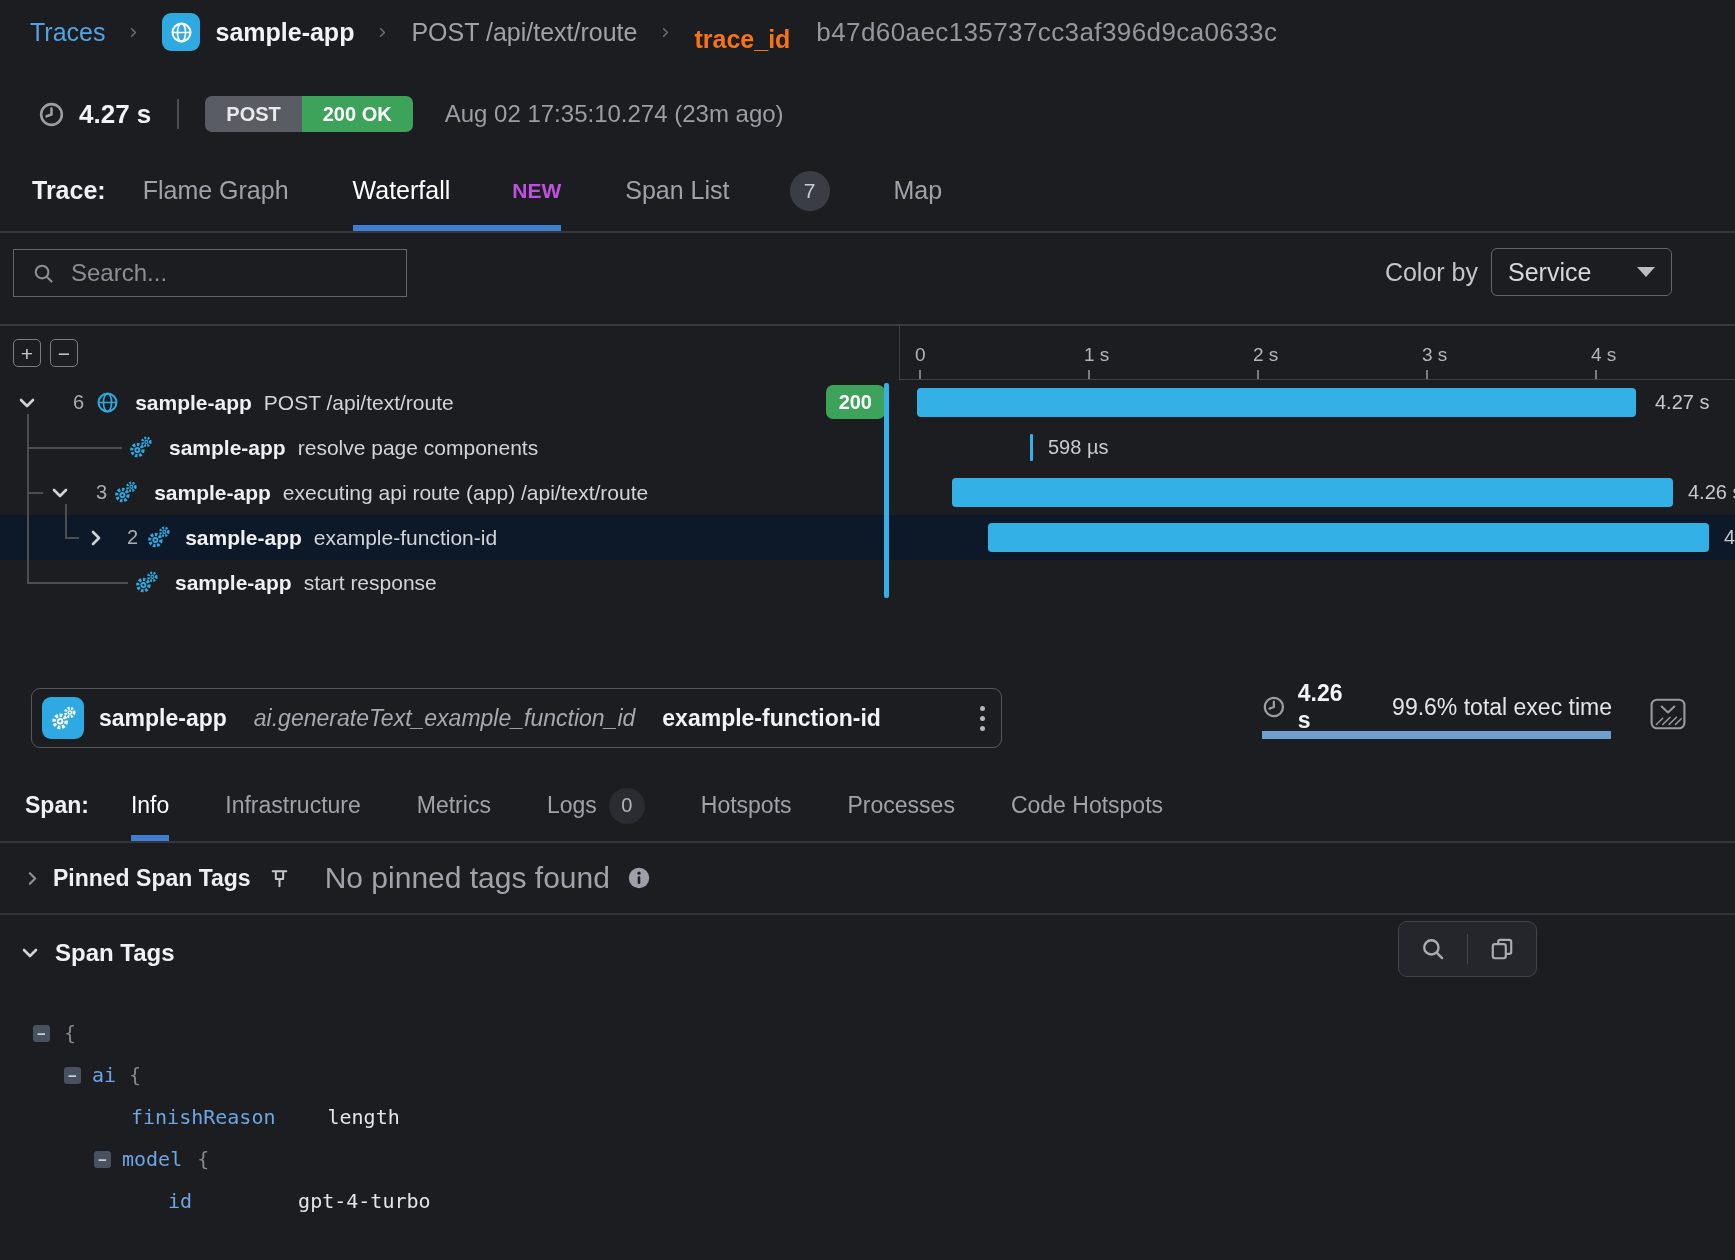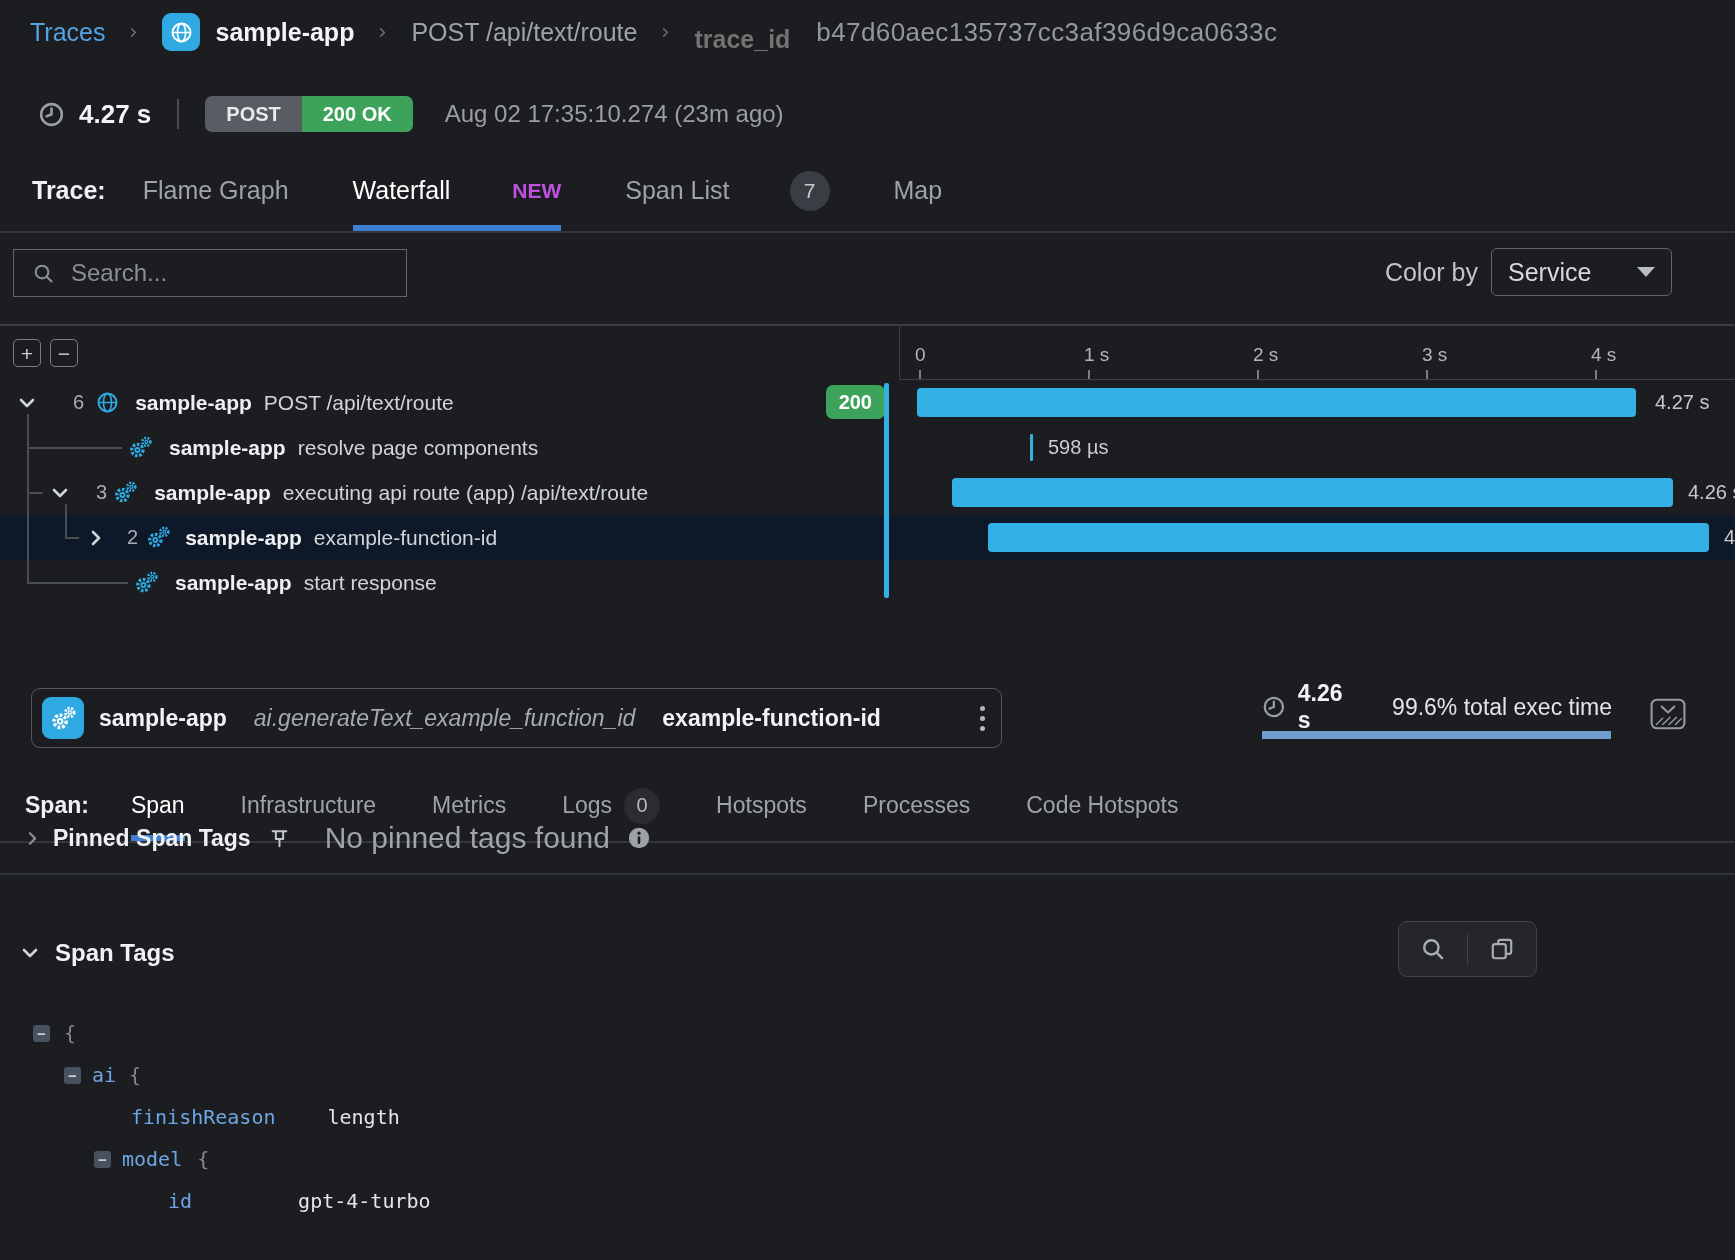--- a/index.html
+++ b/index.html
@@ -8,21 +8,21 @@
   svg{display:block;}
   .ico{stroke:currentColor;fill:none;stroke-linecap:round;stroke-linejoin:round;}
 
   
   .crumbs{position:absolute;top:0;left:0;right:0;height:64px;display:flex;align-items:center;padding-left:30px;font-size:25px;}
   .crumb-link{color:#54a3e0;cursor:pointer;}
   .sep{color:#6a6d73;margin:0 21px;}
   .svc-tile{width:38px;height:38px;border-radius:9px;background:#2fa9e1;display:flex;align-items:center;justify-content:center;color:#fff;}
   .crumb-svc{font-weight:bold;color:#f2f3f5;margin-left:15px;}
   .crumb-endpoint{color:#9fa2a8;}
-  .crumb-tid{font-weight:bold;color:#737373;margin-top:14px;}
+  .crumb-tid{font-weight:bold;color:#f97316;margin-top:14px;}
   .crumb-hash{color:#94979d;margin-left:26px;font-size:26px;letter-spacing:.4px;}
 
   
   .summary{position:absolute;top:90px;left:0;height:48px;display:flex;align-items:center;padding-left:38px;}
   .clock{color:#9a9da3;}
   .sum-dur{font-weight:bold;font-size:26px;margin-left:14px;color:#f2f3f5;}
   .vdiv{width:2px;height:30px;background:#4a4d52;margin-left:26px;}
   .badges{display:flex;margin-left:26px;height:36px;}
   .badge{display:flex;align-items:center;padding:0 21px;font-weight:bold;font-size:20px;}
   .badge-method{background:#595c62;color:#e8eaec;border-radius:7px 0 0 7px;}
@@ -106,21 +106,21 @@
 
   
   .stabs{position:absolute;top:770px;left:0;right:0;height:71px;border-bottom:2px solid #34363c;display:flex;align-items:stretch;padding-left:25px;}
   .stabs .lbl{display:flex;align-items:center;font-weight:bold;font-size:23px;color:#f0f1f3;margin-right:42px;}
   .stab{display:flex;align-items:center;font-size:23px;color:#9fa2a8;border-bottom:6px solid transparent;padding-top:6px;cursor:pointer;}
   .stab + .stab{margin-left:56px;}
   .stab.active{color:#fff;border-bottom-color:#3f7fd1;}
   .logs-badge{min-width:36px;height:36px;border-radius:18px;background:#2a2c31;color:#b4b7bc;font-size:20px;display:flex;align-items:center;justify-content:center;margin-left:12px;}
 
   
-  .pinned{position:absolute;top:803px;left:0;right:0;height:70px;border-bottom:2px solid #31343a;display:flex;align-items:center;padding-left:22px;}
+  .pinned{position:absolute;top:843px;left:0;right:0;height:70px;border-bottom:2px solid #31343a;display:flex;align-items:center;padding-left:22px;}
   .pinned .p-chev{color:#8b8e94;}
   .p-title{font-weight:bold;font-size:23px;margin-left:10px;color:#eff0f2;}
   .p-pin{color:#c5c8cd;margin-left:17px;cursor:pointer;}
   .p-msg{font-size:30px;color:#a0a3a9;margin-left:34px;}
   .p-info{margin-left:16px;color:#9da0a6;cursor:pointer;}
 
   
   .tags{position:absolute;top:915px;left:0;right:0;bottom:0;border-radius:24px;}
   .tags-head{display:flex;align-items:center;padding:24px 0 0 18px;}
   .tags-title{font-weight:bold;font-size:24px;margin-left:13px;color:#f0f1f3;}
@@ -409,21 +409,21 @@
       </div>
       <div class="dm-bar"></div>
     </div>
     <svg class="hatch-btn" width="36" height="32" viewBox="0 0 34 30">
         <use href="#sym-hatchbox"></use>
       </svg>
   </div>
 
   <nav class="stabs">
     <span class="lbl">Span:</span>
-    <span class="stab active">Span</span>
+    <span class="stab active">Info</span>
     <span class="stab">Infrastructure</span>
     <span class="stab">Metrics</span>
     <span class="stab">
       <span>Logs</span>
       <span class="logs-badge">0</span>
     </span>
     <span class="stab">Hotspots</span>
     <span class="stab">Processes</span>
     <span class="stab">Code Hotspots</span>
   </nav>

